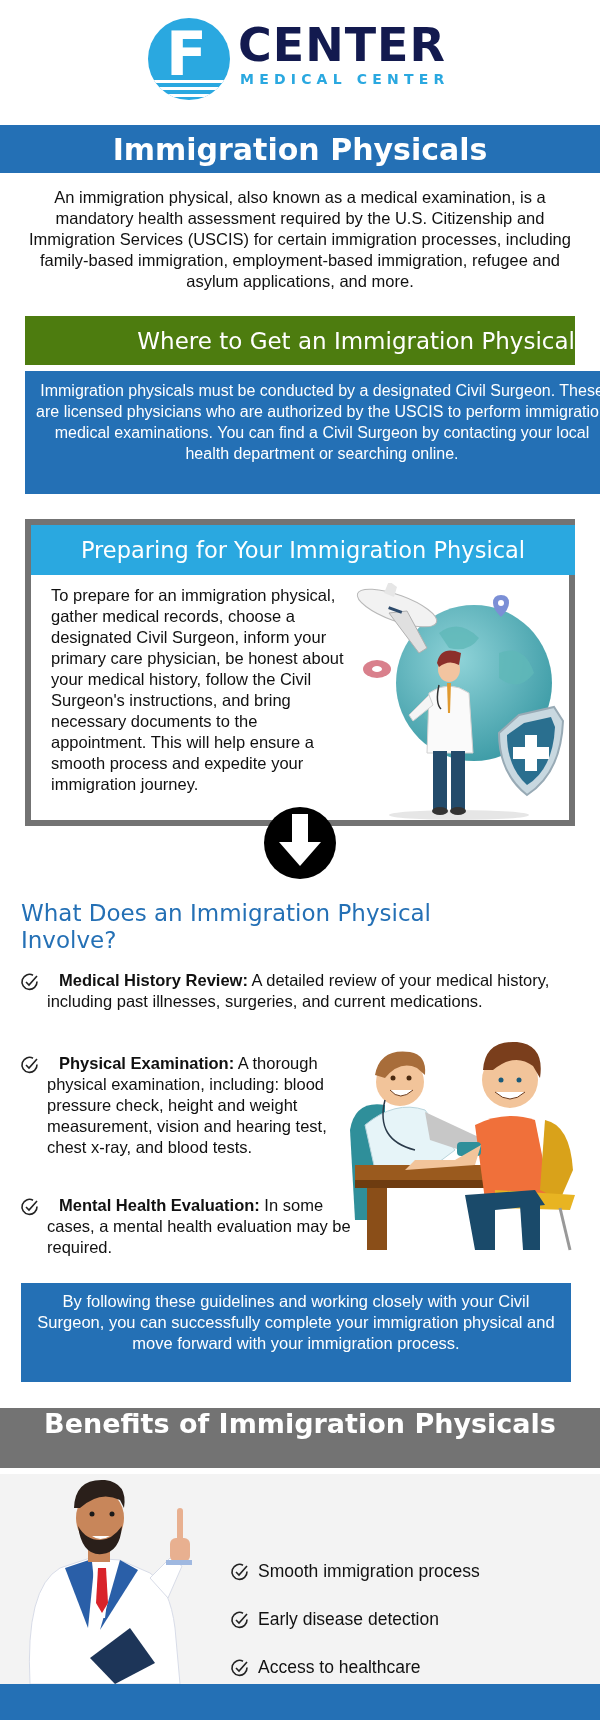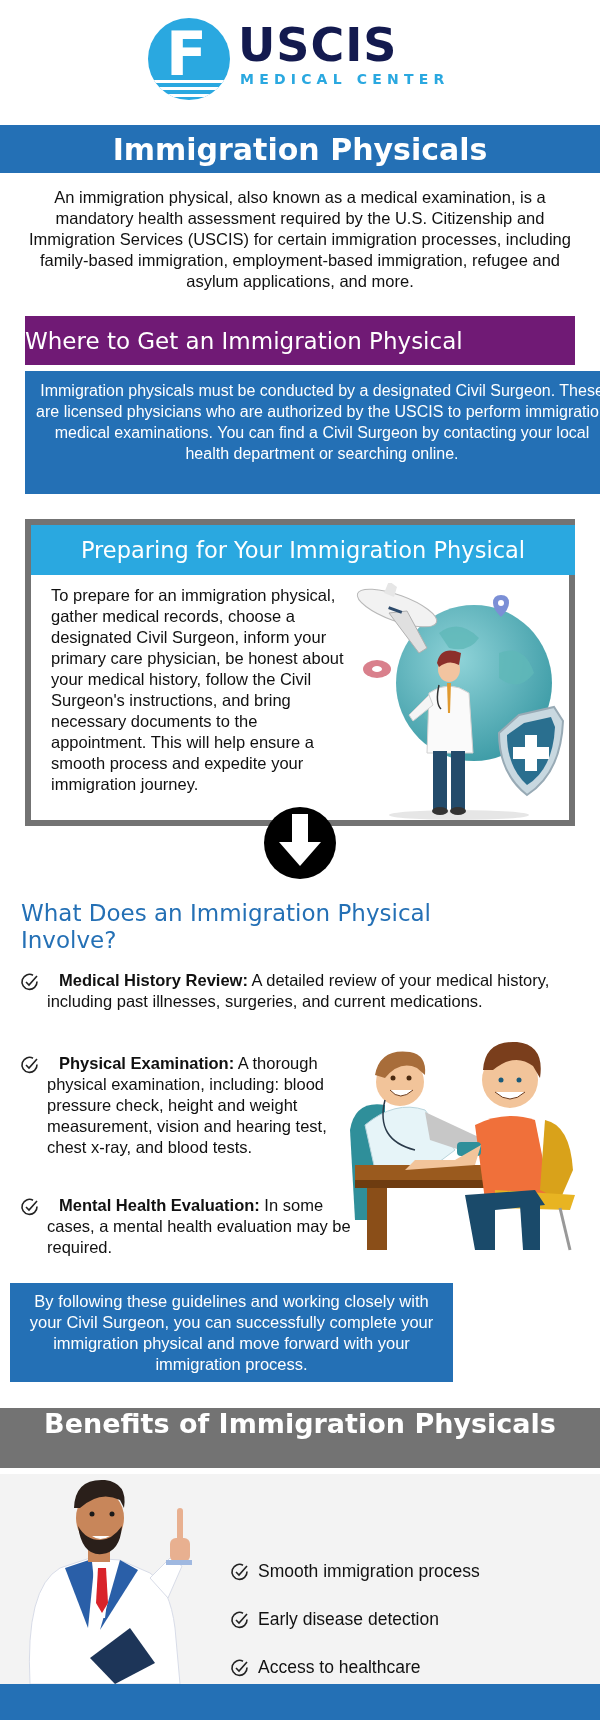--- a/index.html
+++ b/index.html
@@ -14,63 +14,63 @@
   .logo-name { position: absolute; left: 90px; top: 6px; font-family: "DejaVu Sans", sans-serif; font-weight: bold; font-size: 46px; color: #131a4f; letter-spacing: 1px; line-height: 1; }
   .logo-sub { position: absolute; left: 92px; top: 56px; font-family: "DejaVu Sans", sans-serif; font-weight: bold; font-size: 14px; color: #2aa8e0; letter-spacing: 5.2px; line-height: 1; }
 
   
   .title-bar { left: 0; top: 125px; width: 600px; height: 48px; background: #2470b5; display: flex; align-items: center; justify-content: center; }
   .title-bar h1 { font-family: "DejaVu Sans", sans-serif; font-weight: bold; font-size: 30px; color: #fff; }
 
   .intro { left: 20px; top: 187px; width: 560px; text-align: center; font-size: 16.5px; line-height: 21px; color: #111; }
 
   
-  .where-head { left: 25px; top: 316px; width: 550px; height: 49px; background: #701a75; display: flex; align-items: center; justify-content: flex-start; }
+  .where-head { left: 25px; top: 316px; width: 550px; height: 49px; background: #4d7c0f; display: flex; align-items: center; justify-content: flex-end; }
   .where-head h2 { font-family: "DejaVu Sans", sans-serif; font-weight: normal; font-size: 23px; color: #fff; }
   .where-body { left: 25px; top: 371px; width: 594px; height: 123px; background: #2470b5; color: #fff; text-align: center; font-size: 16px; line-height: 21px; padding: 9px 8px; }
 
   
   .prep-box { left: 25px; top: 519px; width: 550px; height: 307px; border: 6px solid #737373; background: #fff; }
   .prep-head { position: absolute; left: 0; top: 0; width: 544px; height: 50px; background: #2aa8e0; display: flex; align-items: center; justify-content: center; }
   .prep-head h2 { font-family: "DejaVu Sans", sans-serif; font-weight: normal; font-size: 22.5px; color: #fff; }
   .prep-text { position: absolute; left: 20px; top: 60px; width: 300px; font-size: 16.5px; line-height: 21px; color: #111; }
   .prep-illus { position: absolute; left: 318px; top: 58px; width: 222px; height: 240px; }
 
   .down-arrow { left: 263px; top: 806px; width: 74px; height: 74px; }
 
   
   .involve-title { left: 21px; top: 900px; width: 500px; font-family: "DejaVu Sans", sans-serif; font-weight: normal; font-size: 23px; line-height: 27px; color: #2470b5; }
   .inv-item { position: absolute; left: 20px; font-size: 16.5px; line-height: 21px; color: #111; }
   .inv-item .check { position: absolute; left: 0; top: 2px; width: 20px; height: 20px; }
   .inv-item .txt { margin-left: 27px; display: block; }
   .inv-item b { font-weight: bold; margin-left: 12px; }
   .exam-illus { left: 345px; top: 1030px; width: 240px; height: 230px; }
 
-  .follow-box { left: 10px; top: 1283px; width: 443px; height: 99px; background: #2470b5; color: #fff; text-align: center; font-size: 16.5px; line-height: 21px; padding: 8px 10px; }
+  .follow-box { left: 21px; top: 1283px; width: 550px; height: 99px; background: #2470b5; color: #fff; text-align: center; font-size: 16.5px; line-height: 21px; padding: 8px 10px; }
 
   
   .benefits-bar { left: 0; top: 1408px; width: 600px; height: 60px; background: #737373; display: flex; justify-content: center; }
   .benefits-bar h2 { font-family: "DejaVu Sans", sans-serif; font-weight: bold; font-size: 27px; color: #fff; }
   .benefits-area { left: 0; top: 1474px; width: 600px; height: 210px; background: #f3f3f3; }
   .benefit { position: absolute; left: 230px; font-size: 17.5px; color: #111; display: flex; align-items: center; }
   .benefit .check { width: 20px; height: 20px; margin-right: 8px; }
   .doctor-illus { left: 20px; top: 1478px; width: 180px; height: 206px; }
   .footer-bar { left: 0; top: 1684px; width: 600px; height: 36px; background: #2470b5; }
 </style>
 </head>
 <body>
 
 <div class="abs logo">
   <div class="logo-circle">
     <span class="logo-f">F</span>
     <div class="logo-wave" style="top:62px;"></div>
     <div class="logo-wave" style="top:69px;"></div>
     <div class="logo-wave" style="top:76px;"></div>
   </div>
-  <div class="logo-name">USCIS</div>
+  <div class="logo-name">CENTER</div>
   <div class="logo-sub">MEDICAL CENTER</div>
 </div>
 
 <div class="abs title-bar">
   <h1>Immigration Physicals</h1>
 </div>
 
 <p class="abs intro">An immigration physical, also known as a medical examination, is a mandatory health assessment required by the U.S. Citizenship and Immigration Services (USCIS) for certain immigration processes, including family-based immigration, employment-based immigration, refugee and asylum applications, and more.</p>
 
 <div class="abs where-head">

